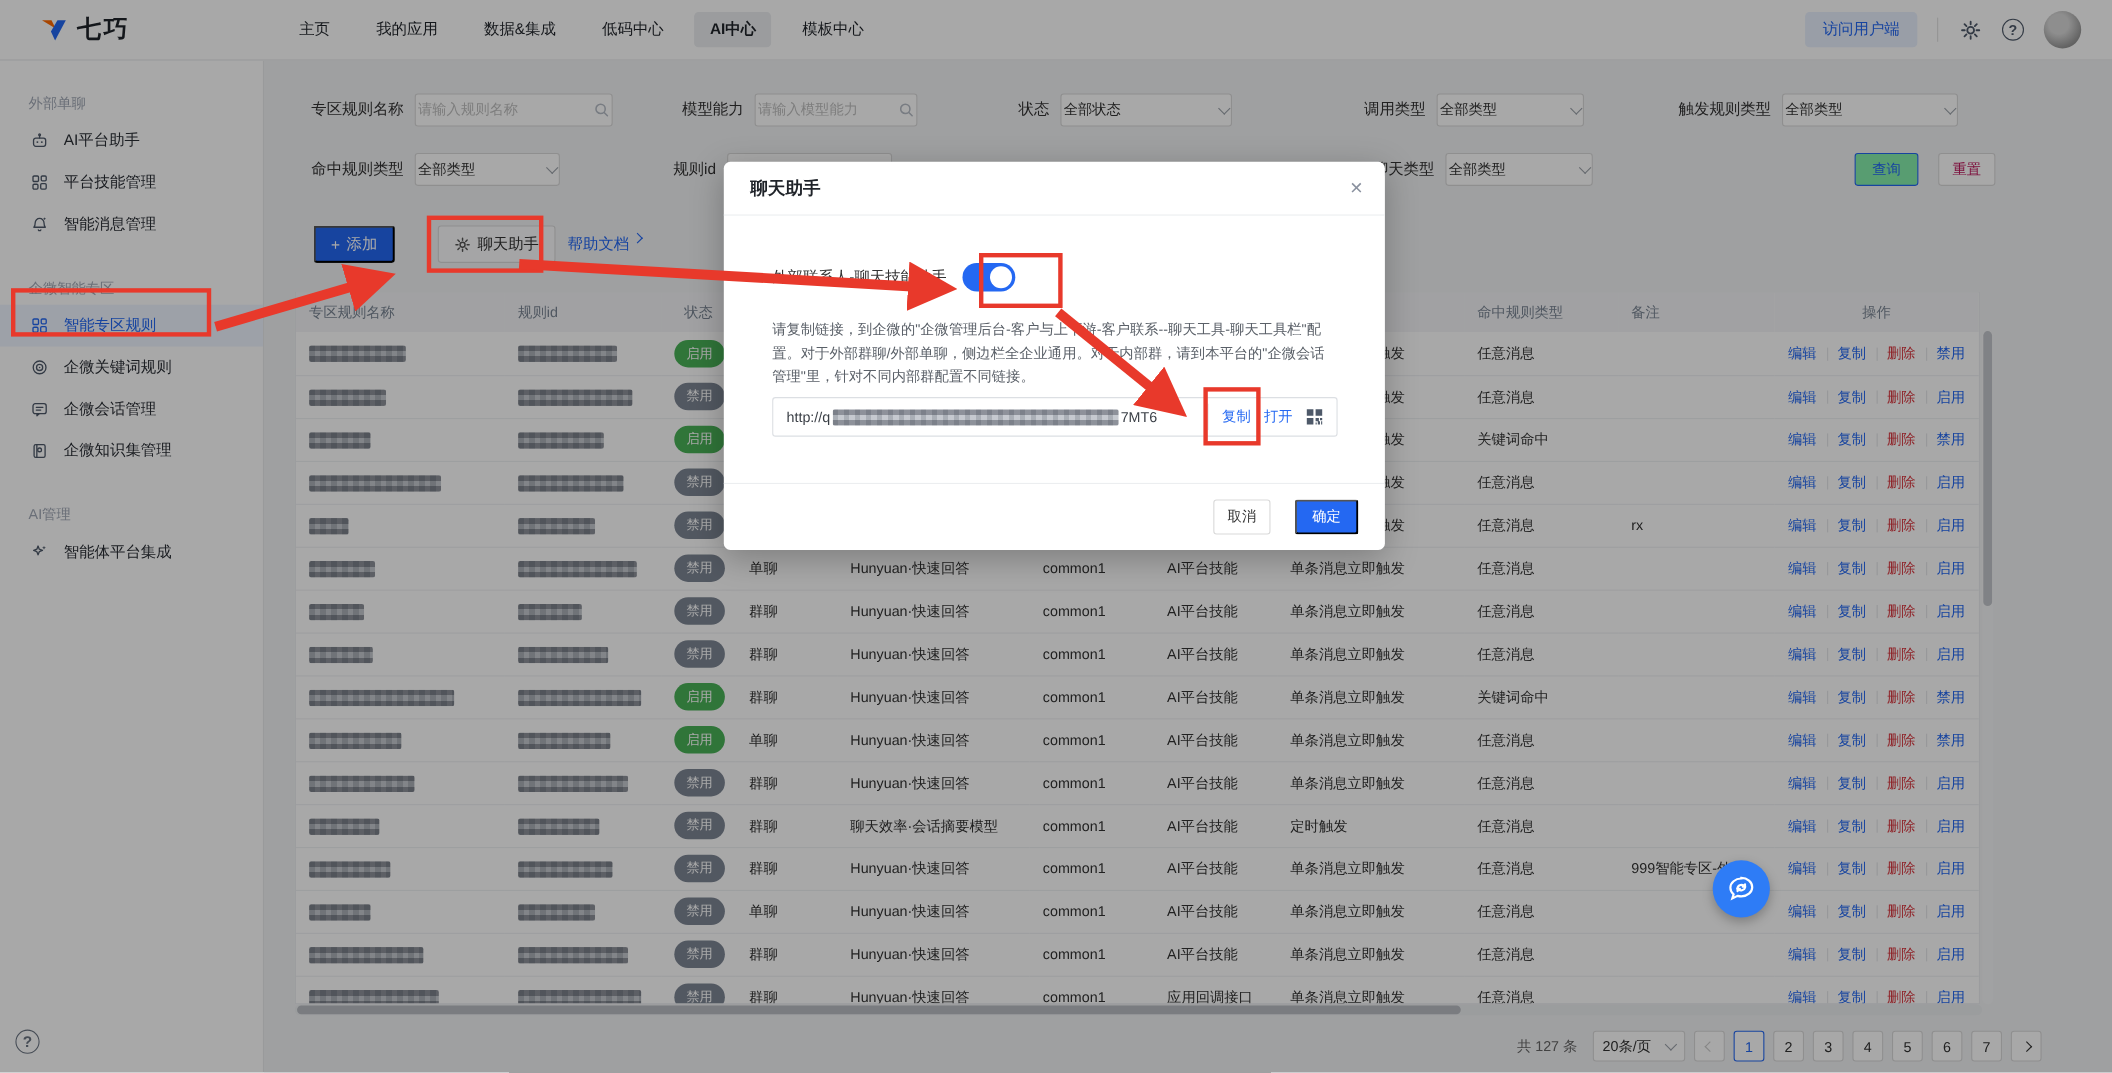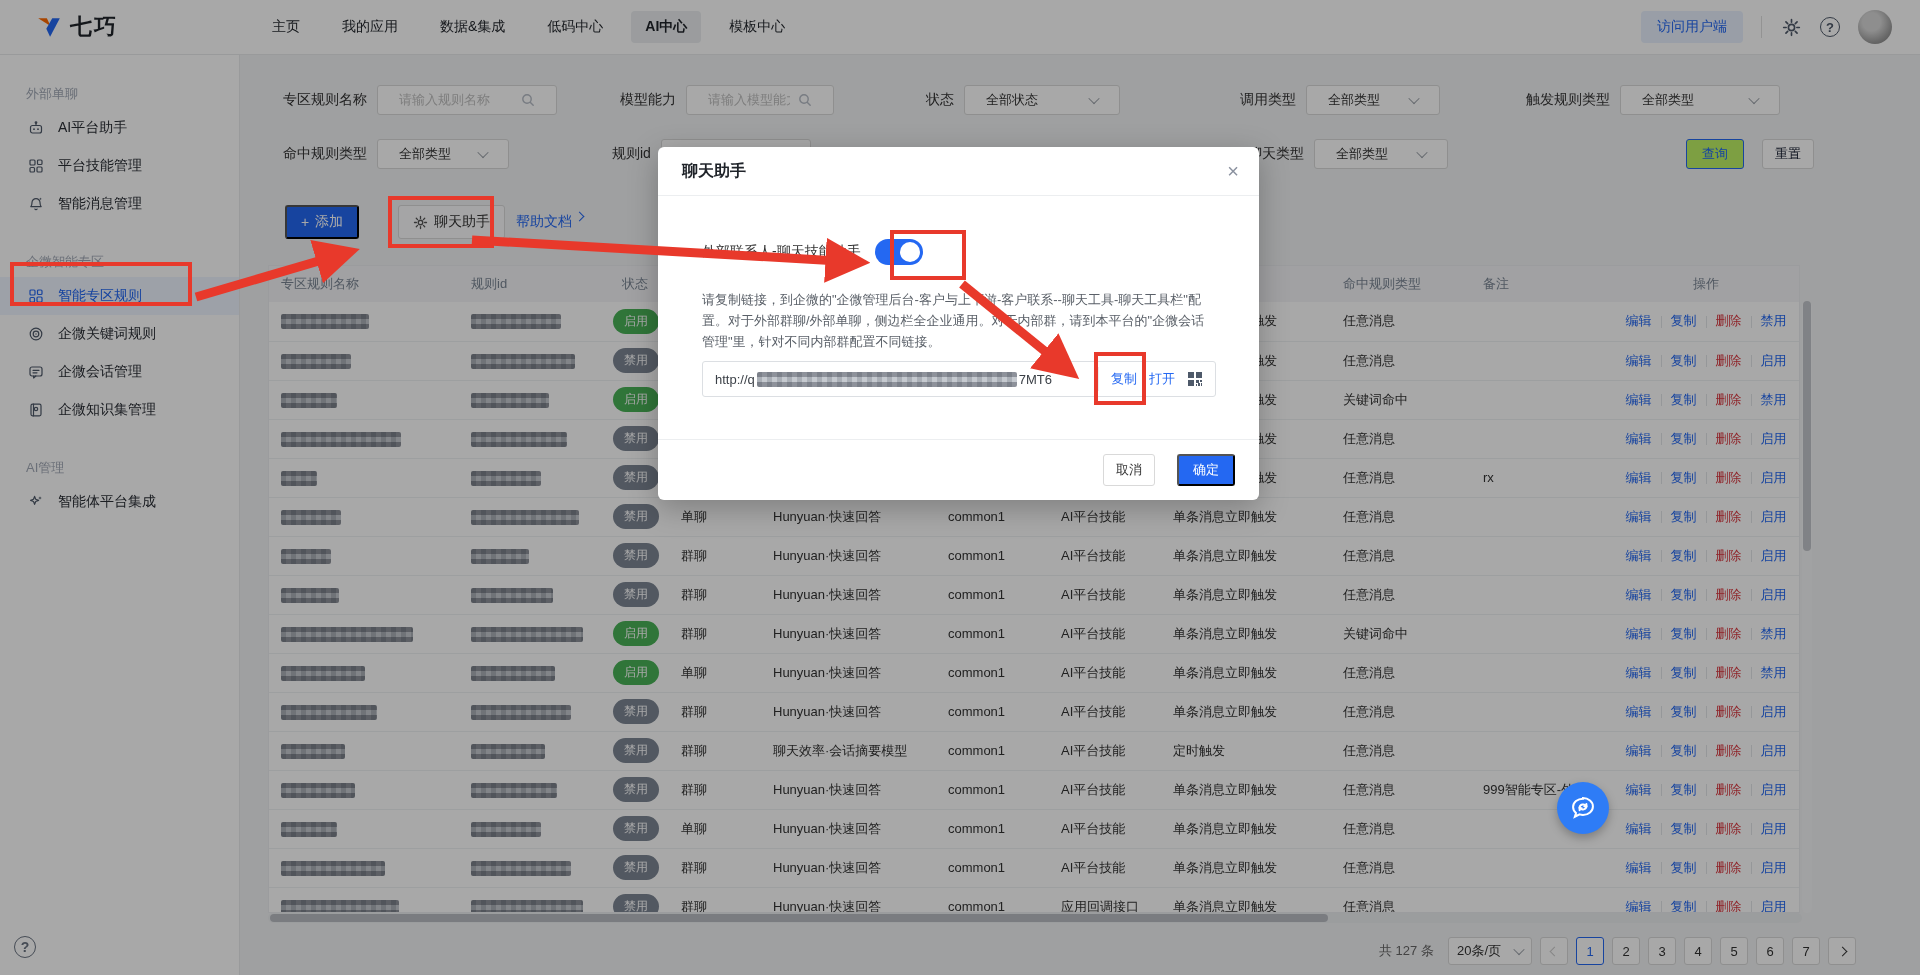--- a/index.html
+++ b/index.html
@@ -27,28 +27,28 @@
   .side-item { display:flex; align-items:center; gap:14px; height:38px; padding-left:28px; color:#2b2f36; font-size:14px; cursor:pointer; }
   .side-item .s-icon { width:16px; height:16px; color:#4e5969; flex:0 0 16px; }
   .side-item.active { color:#2468f2; background:#eef4ff; }
   .side-item.active .s-icon { color:#2468f2; }
   .help-float { position:absolute; left:14px; top:936px; width:22px; height:22px; border:1.6px solid #6b7482; border-radius:50%; color:#6b7482; font-weight:bold; font-size:14px; display:flex; align-items:center; justify-content:center; z-index:5; }
 
   
   .main { position:absolute; left:240px; top:55px; width:1680px; height:920px; }
   .f-group { position:absolute; display:flex; align-items:center; gap:10px; height:30px; }
   .f-label { font-size:14px; color:#333; white-space:nowrap; }
-  .f-control { height:30px; background:#fff; border:1px solid #d9d9d9; border-radius:3px; display:flex; align-items:center; padding:0 21px; color:#333; font-size:13px; cursor:pointer; }
+  .f-control { height:30px; background:#fff; border:1px solid #d9d9d9; border-radius:3px; display:flex; align-items:center; padding:0 2px; color:#333; font-size:13px; cursor:pointer; }
   .f-control .ph { color:#bfbfbf; }
   .f-control .grow { flex:1; white-space:nowrap; overflow:hidden; }
   .caret-down { width:8px; height:8px; border-right:1.4px solid #9aa0a8; border-bottom:1.4px solid #9aa0a8; transform:rotate(45deg) translate(-1px,-1px); margin-left:8px; flex:0 0 8px; }
   .search-ic { width:14px; height:14px; color:#b6bcc6; margin-left:8px; flex:0 0 14px; }
   .btn { display:inline-flex; align-items:center; justify-content:center; border-radius:3px; font-size:13px; cursor:pointer; white-space:nowrap; }
-  .btn-query { position:absolute; width:58px; height:30px; border:1px solid #2468f2; color:#2468f2; background:#bef264; }
-  .btn-reset { position:absolute; width:52px; height:30px; border:1px solid #d9d9d9; color:#0f172a; background:#fff; }
+  .btn-query { position:absolute; width:58px; height:30px; border:1px solid #2468f2; color:#2468f2; background:#86efac; }
+  .btn-reset { position:absolute; width:52px; height:30px; border:1px solid #d9d9d9; color:#be185d; background:#fff; }
   .collapse-link { position:absolute; color:#2468f2; font-size:13px; display:flex; align-items:center; gap:5px; cursor:pointer; height:30px; }
   .caret-up { width:0; height:0; border-left:5px solid transparent; border-right:5px solid transparent; border-bottom:6px solid #2468f2; }
 
   .btn-add { position:absolute; left:45px; top:150px; width:74px; height:34px; background:#2468f2; color:#fff; font-size:14px; gap:6px; }
   .btn-chat { position:absolute; left:158px; top:150px; height:34px; padding:0 14px; border:1px solid #d9d9d9; background:#fbfbfc; color:#333; font-size:14px; gap:6px; }
   .btn-chat .g-icon { width:15px; height:15px; color:#555; }
   .help-doc { position:absolute; left:276px; top:158px; color:#2468f2; font-size:14px; display:flex; align-items:flex-start; gap:4px; cursor:pointer; }
   .chev-right { width:7px; height:7px; border-right:1.6px solid #2468f2; border-top:1.6px solid #2468f2; transform:rotate(45deg); }
 
   

